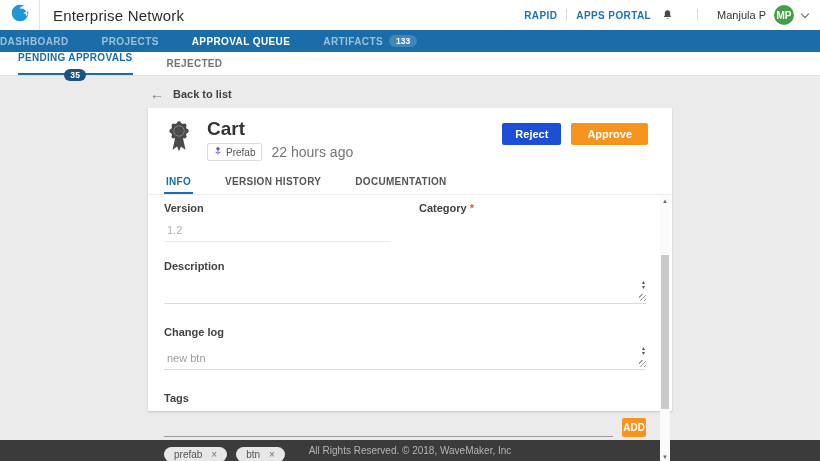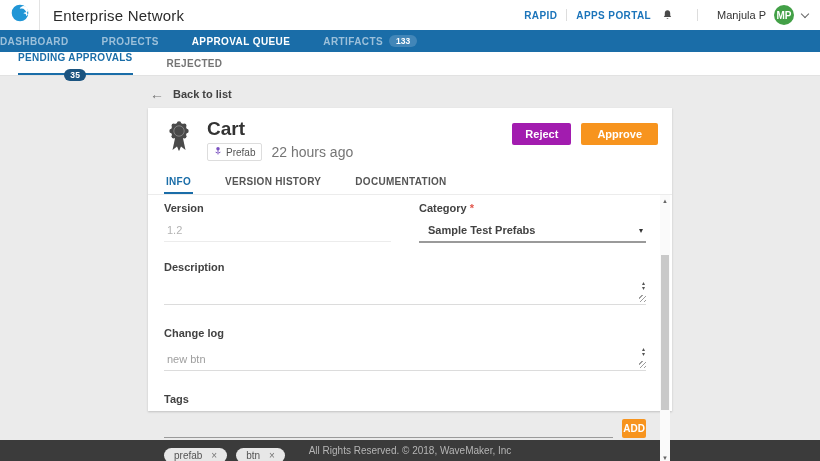--- a/index.html
+++ b/index.html
@@ -32,30 +32,30 @@
   .subnav-badge { background: #1b5480; color: #fff; font-size: 8.5px; padding: 1px 6px; border-radius: 8px; }
 
   
   .content { height: 364px; }
   .back-row { padding: 11px 0 7px 150px; display: flex; align-items: center; gap: 9px; cursor: pointer; }
   .back-arrow { font-size: 14px; color: #757575; line-height: 1; }
   .back-label { font-size: 11px; font-weight: bold; color: #424242; }
 
   .card { width: 524px; margin: 0 auto; background: #fff; height: 303px; box-shadow: 0 1px 2px rgba(0,0,0,.18); display: flex; flex-direction: column; }
 
-  .card-header { display: flex; padding: 11px 14px 7px 16px; }
+  .card-header { display: flex; padding: 11px 24px 7px 16px; }
   .rosette { width: 26px; height: 31px; margin: 2px 15px 0 2px; flex: none; }
   .title-col { display: flex; flex-direction: column; gap: 5px; }
   .card-title { font-size: 19px; font-weight: bold; color: #333; line-height: 1; }
   .badge-row { display: flex; align-items: center; gap: 9px; }
   .prefab-badge { border: 1px solid #ddd; border-radius: 2px; padding: 2px 6px; font-size: 10px; color: #555; display: flex; gap: 4px; align-items: center; }
   .time-ago { font-size: 14px; color: #757575; }
   .header-actions { margin-left: auto; display: flex; gap: 10px; align-items: flex-start; padding-top: 4px; }
   .btn { border: none; color: #fff; font-size: 11px; font-weight: bold; border-radius: 2px; padding: 5px 13px; cursor: pointer; font-family: "Liberation Sans", sans-serif; }
-  .btn-reject { background: #a21caf; }
+  .btn-reject { background: #1d4ed8; }
   .btn-approve { background: #f7941e; padding: 5px 16px; }
 
   .tabs { display: flex; gap: 30px; padding: 2px 16px 0; border-bottom: 1px solid #ececec; }
   .tab { font-size: 10px; font-weight: bold; color: #555; letter-spacing: .3px; padding: 6px 2px 5px; cursor: pointer; }
   .tab.active { color: #1a6da8; border-bottom: 2px solid #1a6da8; }
 
   .form-area { position: relative; flex: 1; padding: 2px 26px 0 16px; }
   .form-row { display: flex; gap: 28px; }
   .form-col { flex: 1; min-width: 0; }
   .field-label { font-size: 11px; font-weight: bold; color: #424242; padding: 5px 0 7px; }
@@ -201,24 +201,20 @@
 
       <div class="form-row">
         <div class="form-col">
           <div class="field-label">Version</div>
           <div class="plain-value">1.2</div>
         </div>
         <div class="form-col">
           <div class="field-label">
             <span>Category</span><span class="req">*</span>
           </div>
-          <div class="select">
-            <span class="select-value">Sample Test Prefabs</span>
-            <span class="select-caret">▾</span>
-          </div>
         </div>
       </div>
 
       <div class="section">
         <div class="field-label">Description</div>
         <div class="textarea-field">
           <div class="textarea-value"></div>
           <span class="spinner">
             <span>▴</span>
             <span>▾</span>

